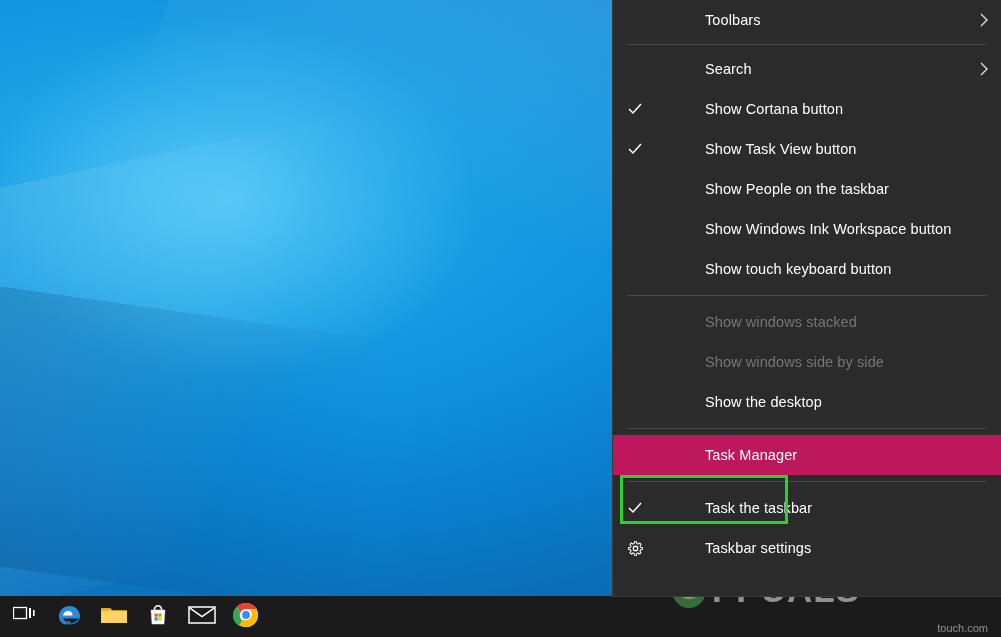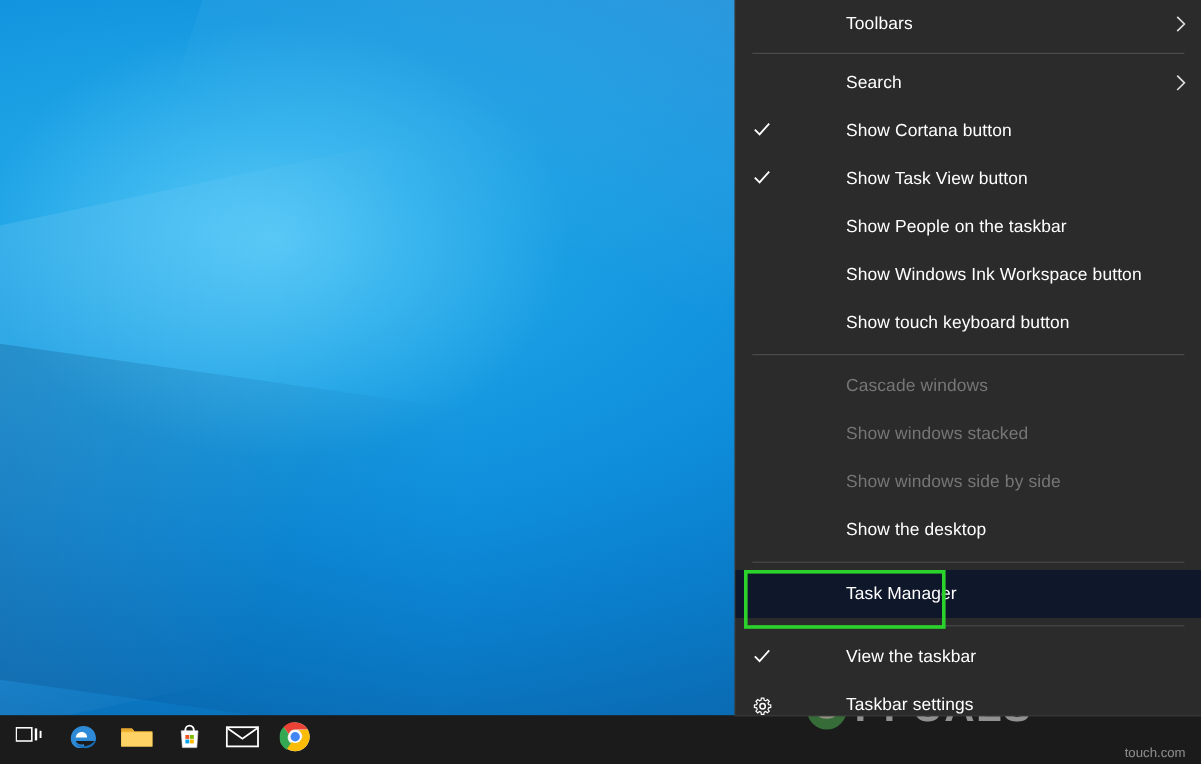--- a/index.html
+++ b/index.html
@@ -123,21 +123,21 @@
   }
   .menu-item .chev {
     width: 34px;
     min-width: 34px;
     display: flex;
     align-items: center;
     justify-content: center;
   }
   .menu-item.disabled .label { color: #767676; }
   .menu-item.highlight {
-    background: #0f172a;
+    background: #be185d;
   }
   .separator {
     height: 1px;
     background: #4a4a4a;
     margin: 4px 14px 4px 14px;
   }
   .sep-tall { margin-top: 6px; margin-bottom: 6px; }
 
   
   #task-manager-highlight {
@@ -331,24 +331,20 @@
       <span class="label">Show Windows Ink Workspace button</span>
     </div>
 
     <div class="menu-item">
       <span class="check"></span>
       <span class="label">Show touch keyboard button</span>
     </div>
 
     <div class="separator sep-tall"></div>
 
-    <div class="menu-item disabled">
-      <span class="check"></span>
-      <span class="label">Cascade windows</span>
-    </div>
 
     <div class="menu-item disabled">
       <span class="check"></span>
       <span class="label">Show windows stacked</span>
     </div>
 
     <div class="menu-item disabled">
       <span class="check"></span>
       <span class="label">Show windows side by side</span>
     </div>
@@ -366,21 +362,21 @@
     </div>
 
     <div class="separator sep-tall"></div>
 
     <div class="menu-item">
       <span class="check">
         <svg width="14" height="12" viewBox="0 0 14 12">
             <path d="M1 6l4 4 8-9" fill="none" stroke="#ffffff" stroke-width="1.5"></path>
           </svg>
       </span>
-      <span class="label">View the taskbar</span>
+      <span class="label">Task the taskbar</span>
     </div>
 
     <div class="menu-item">
       <span class="glyph">
         <svg width="17" height="17" viewBox="0 0 20 20">
           <path d="M10 6.6a3.4 3.4 0 1 0 0 6.8 3.4 3.4 0 0 0 0-6.8zm0 5.3a1.9 1.9 0 1 1 0-3.8 1.9 1.9 0 0 1 0 3.8z" fill="#ffffff"></path>
           <path d="M18 11.2v-2.4l-2.1-.35a6 6 0 0 0-.62-1.5l1.25-1.74-1.7-1.7-1.74 1.25a6 6 0 0 0-1.5-.62L11.2 2h-2.4l-.35 2.14a6 6 0 0 0-1.5.62L5.21 3.51l-1.7 1.7 1.25 1.74a6 6 0 0 0-.62 1.5L2 8.8v2.4l2.14.35a6 6 0 0 0 .62 1.5L3.51 14.8l1.7 1.7 1.74-1.25a6 6 0 0 0 1.5.62L8.8 18h2.4l.35-2.14a6 6 0 0 0 1.5-.62l1.74 1.25 1.7-1.7-1.25-1.74a6 6 0 0 0 .62-1.5L18 11.2z" fill="none" stroke="#ffffff" stroke-width="1.2"></path>
         </svg>
       </span>
       <span class="label">Taskbar settings</span>

